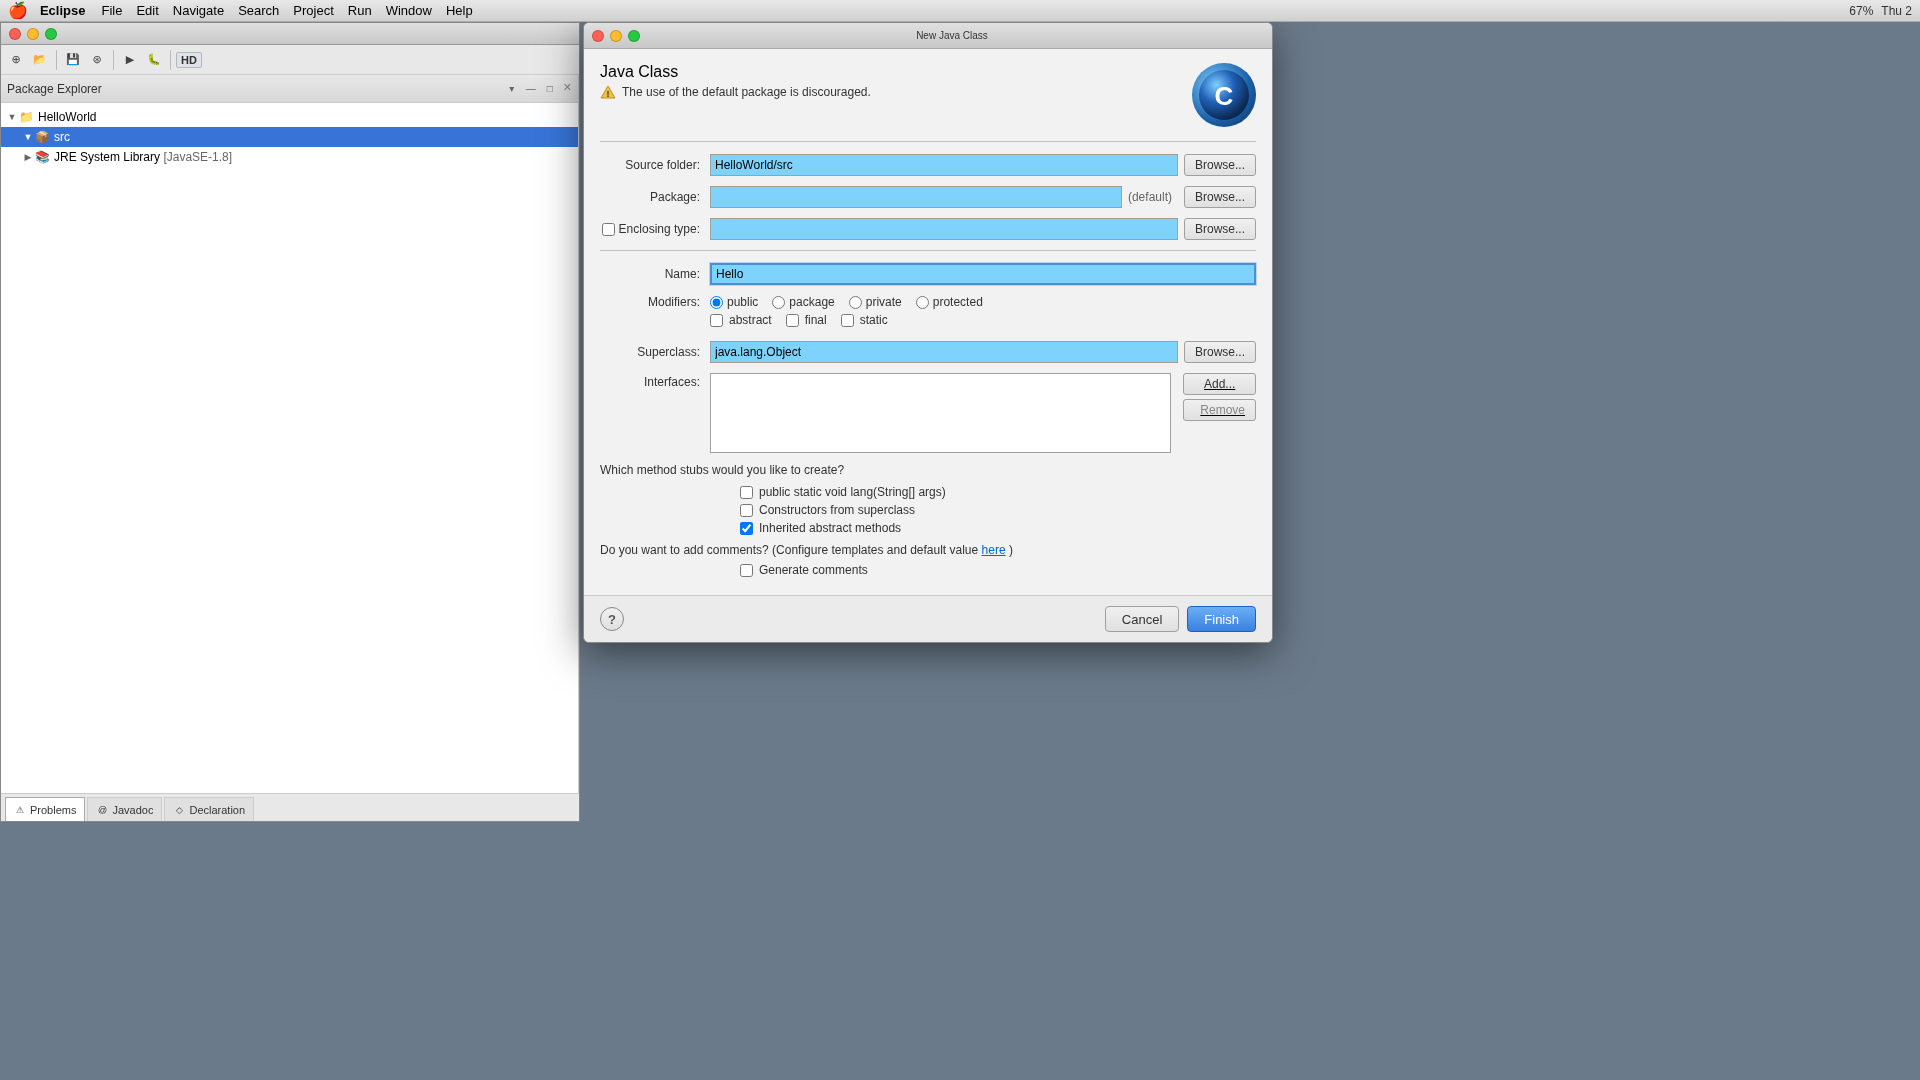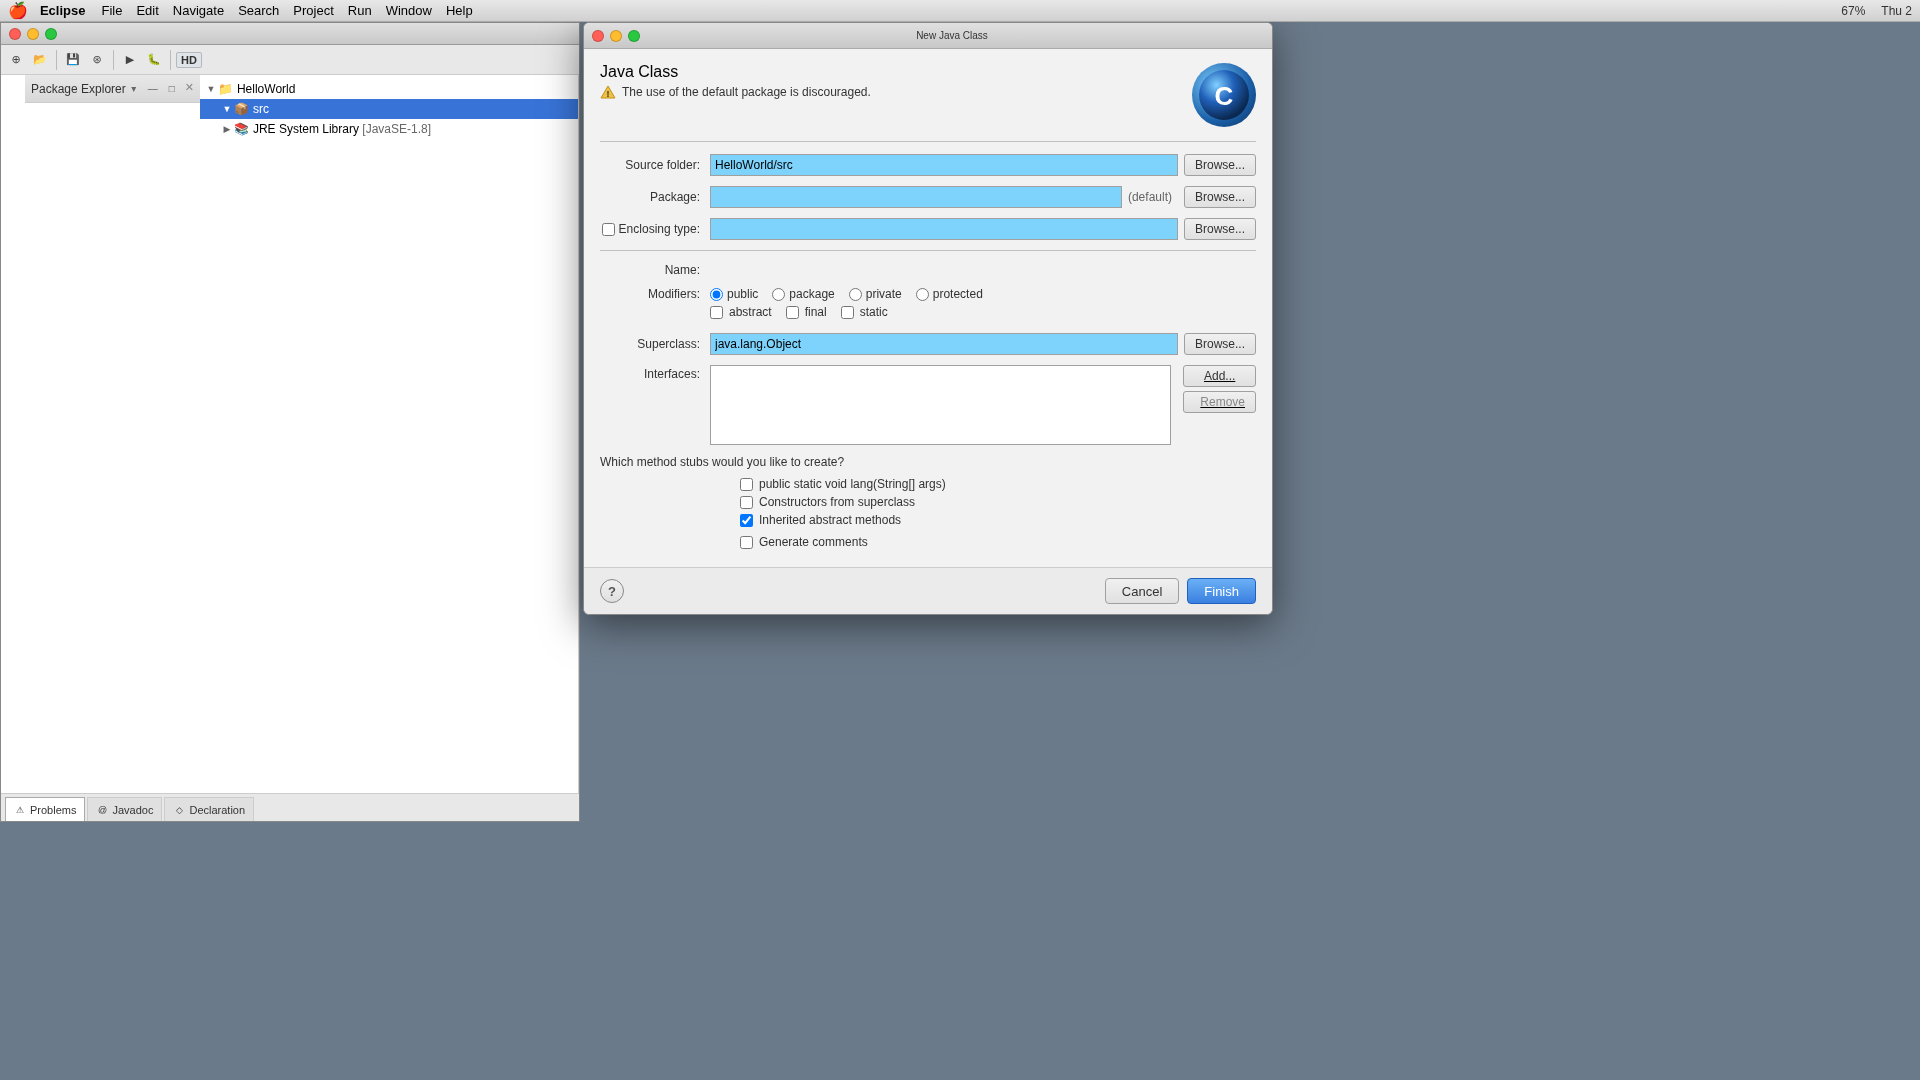--- a/index.html
+++ b/index.html
@@ -41,21 +41,21 @@
       font-size: 13px;
       color: #000;
     }
     .menubar-right {
       position: absolute;
       right: 8px;
       top: 0;
       height: 22px;
       display: flex;
       align-items: center;
-      gap: 16px;
+      gap: 8px;
       font-size: 12px;
       color: #333;
     }
 
     
     .eclipse-window {
       position: absolute;
       top: 22px;
       left: 0;
       width: 580px;
@@ -132,21 +132,21 @@
       display: flex;
       height: calc(100% - 52px - 28px);
     }
 
     
     .package-explorer {
       width: 100%;
       background: #fff;
       border-right: 1px solid #ccc;
       display: flex;
-      padding-left: 24px;
+      flex-direction: column;
     }
     .panel-header {
       height: 28px;
       background: linear-gradient(to bottom, #e8e8e8, #d8d8d8);
       border-bottom: 1px solid #ccc;
       display: flex;
       align-items: center;
       padding: 0 6px;
       font-size: 12px;
       color: #333;
@@ -666,20 +666,21 @@
         <label for="enclosing-cb" style="font-size:12px;color:#333;padding-left:4px;">Enclosing type:</label>
       </div>
       <input class="form-control" type="text" value="" style="margin-left: 0px;">
       <button class="form-btn">Browse...</button>
     </div>
 
     <div class="divider-line"></div>
 
     <div class="form-row">
       <label class="form-label">Name:</label>
+      <input class="form-control form-control-highlighted" type="text" value="Hello" style="border: 2px solid rgb(74, 144, 217);">
     </div>
 
     <div class="form-row" style="align-items:flex-start;">
       <label class="form-label">Modifiers:</label>
       <div>
         <div class="radio-group">
           <div class="radio-row">
             <input type="radio" name="modifier_access" id="mod-public" checked="" style="">
             <label for="mod-public">public</label>
           </div>
@@ -738,20 +739,25 @@
         <input type="checkbox" id="stub-constructors" style="">
         <label for="stub-constructors">Constructors from superclass</label>
       </div>
       <div class="checkbox-row">
         <input type="checkbox" id="stub-inherited" checked="" style="">
         <label for="stub-inherited">Inherited abstract methods</label>
       </div>
     </div>
 
     <div class="comments-section">
+      <div style="font-size:12px;color:#333;">
+        <span>Do you want to add comments? (Configure templates and default value</span>
+        <a class="comments-link">here</a>
+        <span>)</span>
+      </div>
       <div class="checkbox-row" style="margin-top:6px;padding-left:140px;">
         <input type="checkbox" id="gen-comments" style="">
         <label for="gen-comments">Generate comments</label>
       </div>
     </div>
   </div>
 
   <div class="dialog-footer">
     <div class="help-btn">?</div>
     <div class="footer-spacer"></div>

